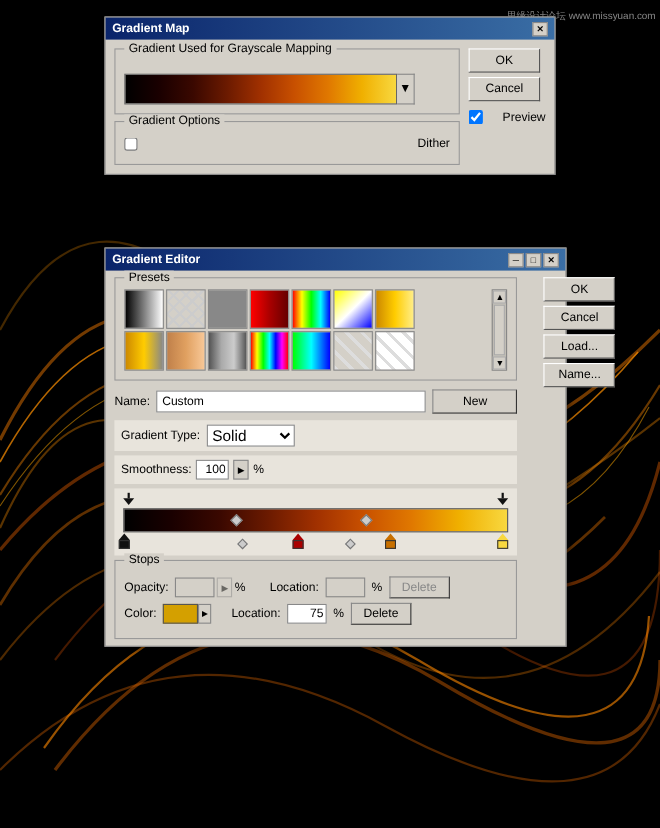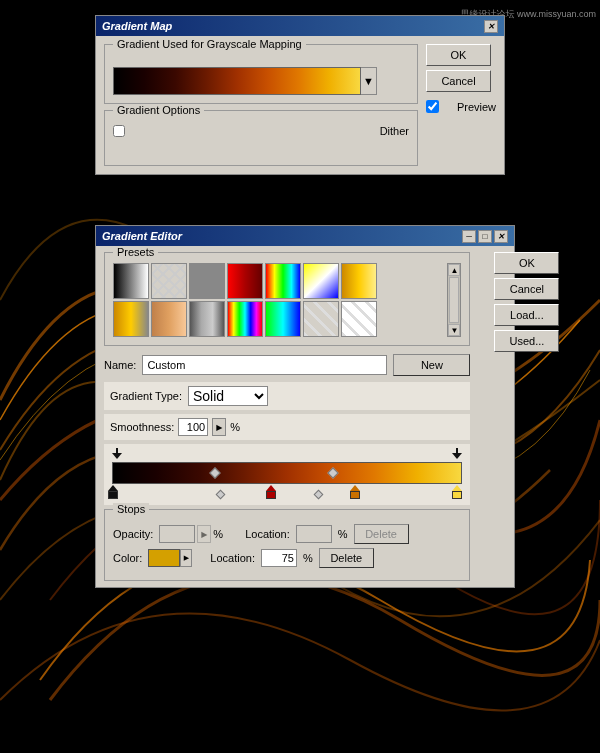--- a/index.html
+++ b/index.html
@@ -42,21 +42,20 @@
     .title-bar {
       background: linear-gradient(to right, #0a246a, #3a6ea5);
       color: white;
       font-size: 11px;
       font-weight: bold;
       padding: 3px 6px;
       display: flex;
       align-items: center;
       justify-content: space-between;
       height: 20px;
-      font-style: italic;
     }
 
     .title-bar-buttons {
       display: flex;
       gap: 2px;
     }
 
     .title-btn {
       width: 14px;
       height: 13px;
@@ -171,21 +170,21 @@
       top: -7px;
       left: 8px;
       background: #d4d0c8;
       padding: 0 4px;
       font-size: 11px;
     }
 
     
     .go-group {
       border: 1px solid #999;
-      padding: 10px 8px 24px;
+      padding: 10px 8px 8px;
       position: relative;
     }
 
     .go-group-label {
       position: absolute;
       top: -7px;
       left: 8px;
       background: #d4d0c8;
       padding: 0 4px;
       font-size: 11px;
@@ -653,16 +652,16 @@
           <span>%</span>
           <button class="delete-btn">Delete</button>
         </div>
       </div>
     </div>
 
     <div class="editor-right">
       <button class="btn">OK</button>
       <button class="btn">Cancel</button>
       <button class="btn">Load...</button>
-      <button class="btn">Used...</button>
+      <button class="btn">Name...</button>
     </div>
   </div>
 </div>
 
 </body></html>

